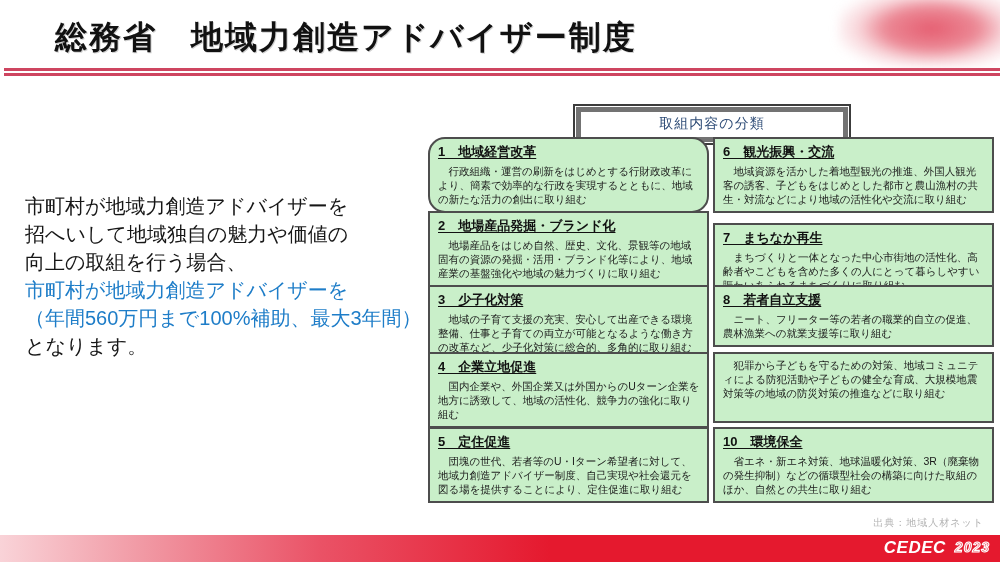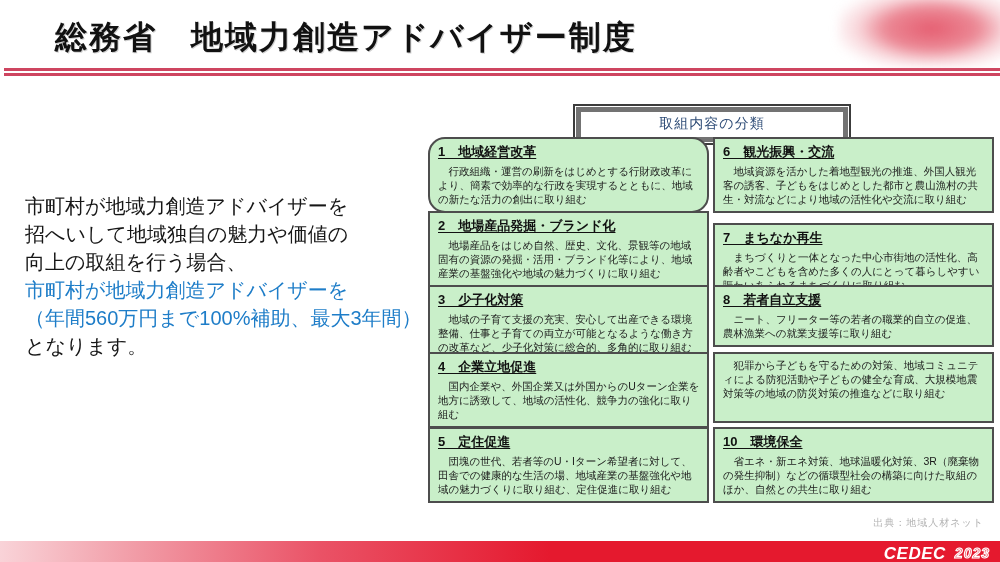--- a/index.html
+++ b/index.html
@@ -49,21 +49,21 @@
   .c6{left:713px;top:137px;min-height:59px;}
   .c7{left:713px;top:211px;min-height:59px;margin-top:12px;}
   .c8{left:713px;top:285px;min-height:41px;}
   .c9{left:713px;top:352px;min-height:58px;}
   .c10{left:713px;top:427px;min-height:57px;}
 
   
   .source{position:absolute;right:16px;bottom:32px;font-size:10px;color:#b3b3b3;letter-spacing:1px;}
 
   
-  .banner{position:absolute;left:0;right:0;bottom:0;height:21px;
+  .banner{position:absolute;left:0;right:0;bottom:0;height:27px;
           background:linear-gradient(to right,#f9d3d8 0%,#f19aa5 14%,#ea5266 32%,#e5192e 55%,#e5192e 100%);}
   .logo{position:absolute;right:10px;top:1px;display:flex;align-items:center;line-height:23px;}
   .logo .cedec{color:#fff;font-weight:800;font-size:17px;letter-spacing:0.5px;font-style:italic;}
   .logo .year{color:rgba(255,255,255,0.25);-webkit-text-stroke:1.1px #fff;
               font-weight:600;font-size:14px;letter-spacing:1px;margin-left:9px;font-style:italic;}
 </style>
 </head>
 <body>
 
 <div class="slide">
@@ -104,21 +104,21 @@
   <div class="cat c3">
     <div class="hd">3　少子化対策</div>
     <div class="bd">　地域の子育て支援の充実、安心して出産できる環境整備、仕事と子育ての両立が可能となるような働き方の改革など、少子化対策に総合的、多角的に取り組む</div>
   </div>
   <div class="cat c4">
     <div class="hd">4　企業立地促進</div>
     <div class="bd">　国内企業や、外国企業又は外国からのUターン企業を地方に誘致して、地域の活性化、競争力の強化に取り組む</div>
   </div>
   <div class="cat c5">
     <div class="hd">5　定住促進</div>
-    <div class="bd">　団塊の世代、若者等のU・Iターン希望者に対して、田舎での健康的な生活の場、地域産業の基盤強化や地域の魅力づくりに取り組む、定住促進に取り組む</div>
+    <div class="bd">　団塊の世代、若者等のU・Iターン希望者に対して、地域力創造アドバイザー制度、自己実現や社会還元を図る場を提供することにより、定住促進に取り組む</div>
   </div>
   <div class="cat c6">
     <div class="hd">6　観光振興・交流</div>
     <div class="bd">　地域資源を活かした着地型観光の推進、外国人観光客の誘客、子どもをはじめとした都市と農山漁村の共生・対流などにより地域の活性化や交流に取り組む</div>
   </div>
   <div class="cat c7">
     <div class="hd">7　まちなか再生</div>
     <div class="bd">　まちづくりと一体となった中心市街地の活性化、高齢者やこどもを含めた多くの人にとって暮らしやすい賑わいあふれるまちづくりに取り組む</div>
   </div>
   <div class="cat c8">

